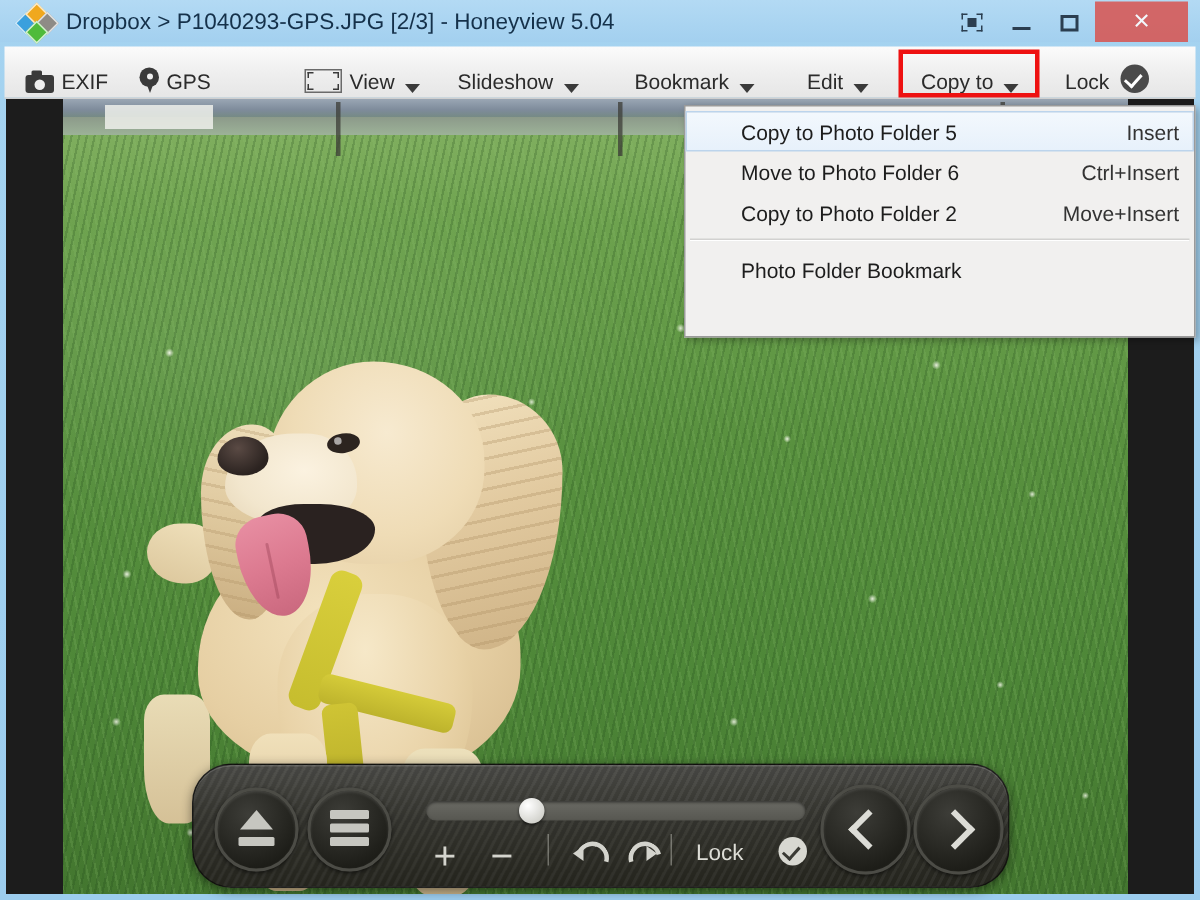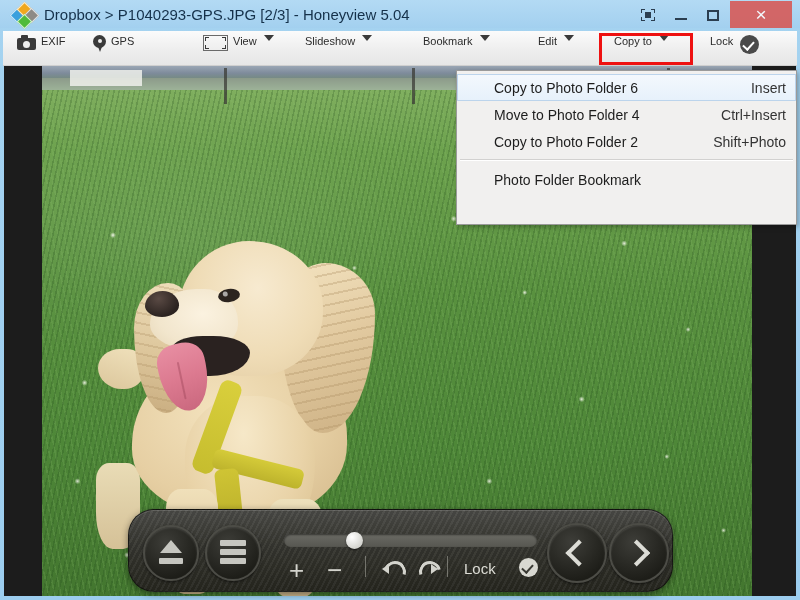--- a/index.html
+++ b/index.html
@@ -99,22 +99,22 @@
     position: absolute;
     left: 3px; top: 31px;
     width: 794px; height: 35px;
     background: linear-gradient(180deg,#fbfbfb 0%,#eeeeee 55%,#e6e6e6 100%);
     border-bottom: 1px solid #cfcfcf;
     box-sizing: border-box;
   }
   .tb-item {
     position: absolute;
     top: 4px; height: 27px;
-    display: flex; align-items: flex-start;
-    font-size: 11px; color: #2b2b2b;
+    display: flex; align-items: flex-end;
+    font-size: 14px; color: #2b2b2b;
     white-space: nowrap;
     cursor: default;
   }
   .tb-label { margin-left: 5px; }
   .caret {
     margin-left: 7px;
     width: 0; height: 0;
     border-left: 5px solid transparent;
     border-right: 5px solid transparent;
     border-top: 6px solid #3a3a3a;
@@ -711,34 +711,34 @@
       <span class="chev"></span>
     </div>
   </div>
 
   <div id="highlight-box"></div>
 
   <div id="menu">
 
     <div class="menu-row sel">
       <span class="menu-gutter"></span>
-      <span class="menu-label">Copy to Photo Folder 6</span>
+      <span class="menu-label">Copy to Photo Folder 5</span>
       <span class="menu-accel">Insert</span>
     </div>
 
     <div class="menu-row">
       <span class="menu-gutter"></span>
-      <span class="menu-label">Move to Photo Folder 4</span>
+      <span class="menu-label">Move to Photo Folder 6</span>
       <span class="menu-accel">Ctrl+Insert</span>
     </div>
 
     <div class="menu-row">
       <span class="menu-gutter"></span>
       <span class="menu-label">Copy to Photo Folder 2</span>
-      <span class="menu-accel">Shift+Photo</span>
+      <span class="menu-accel">Move+Insert</span>
     </div>
 
     <div class="menu-sep"></div>
 
     <div class="menu-row">
       <span class="menu-gutter"></span>
       <span class="menu-label">Photo Folder Bookmark</span>
       <span class="menu-accel"></span>
     </div>
 

